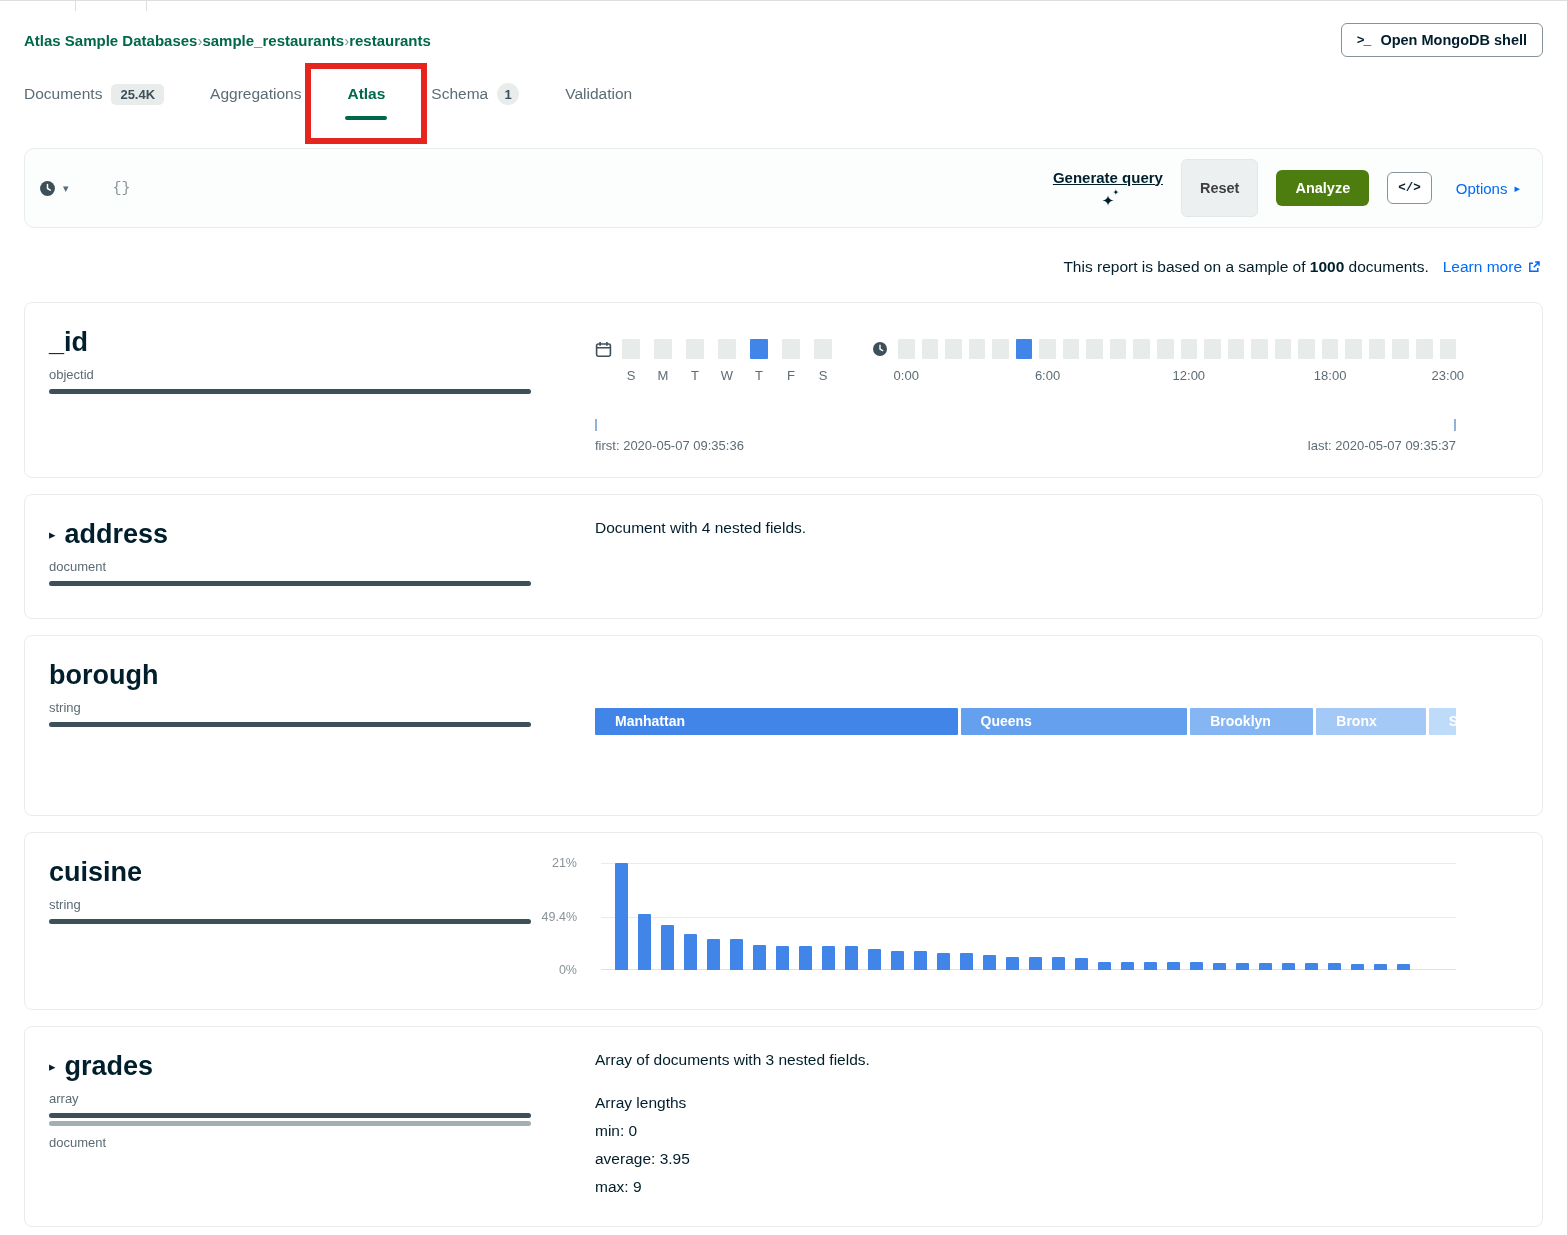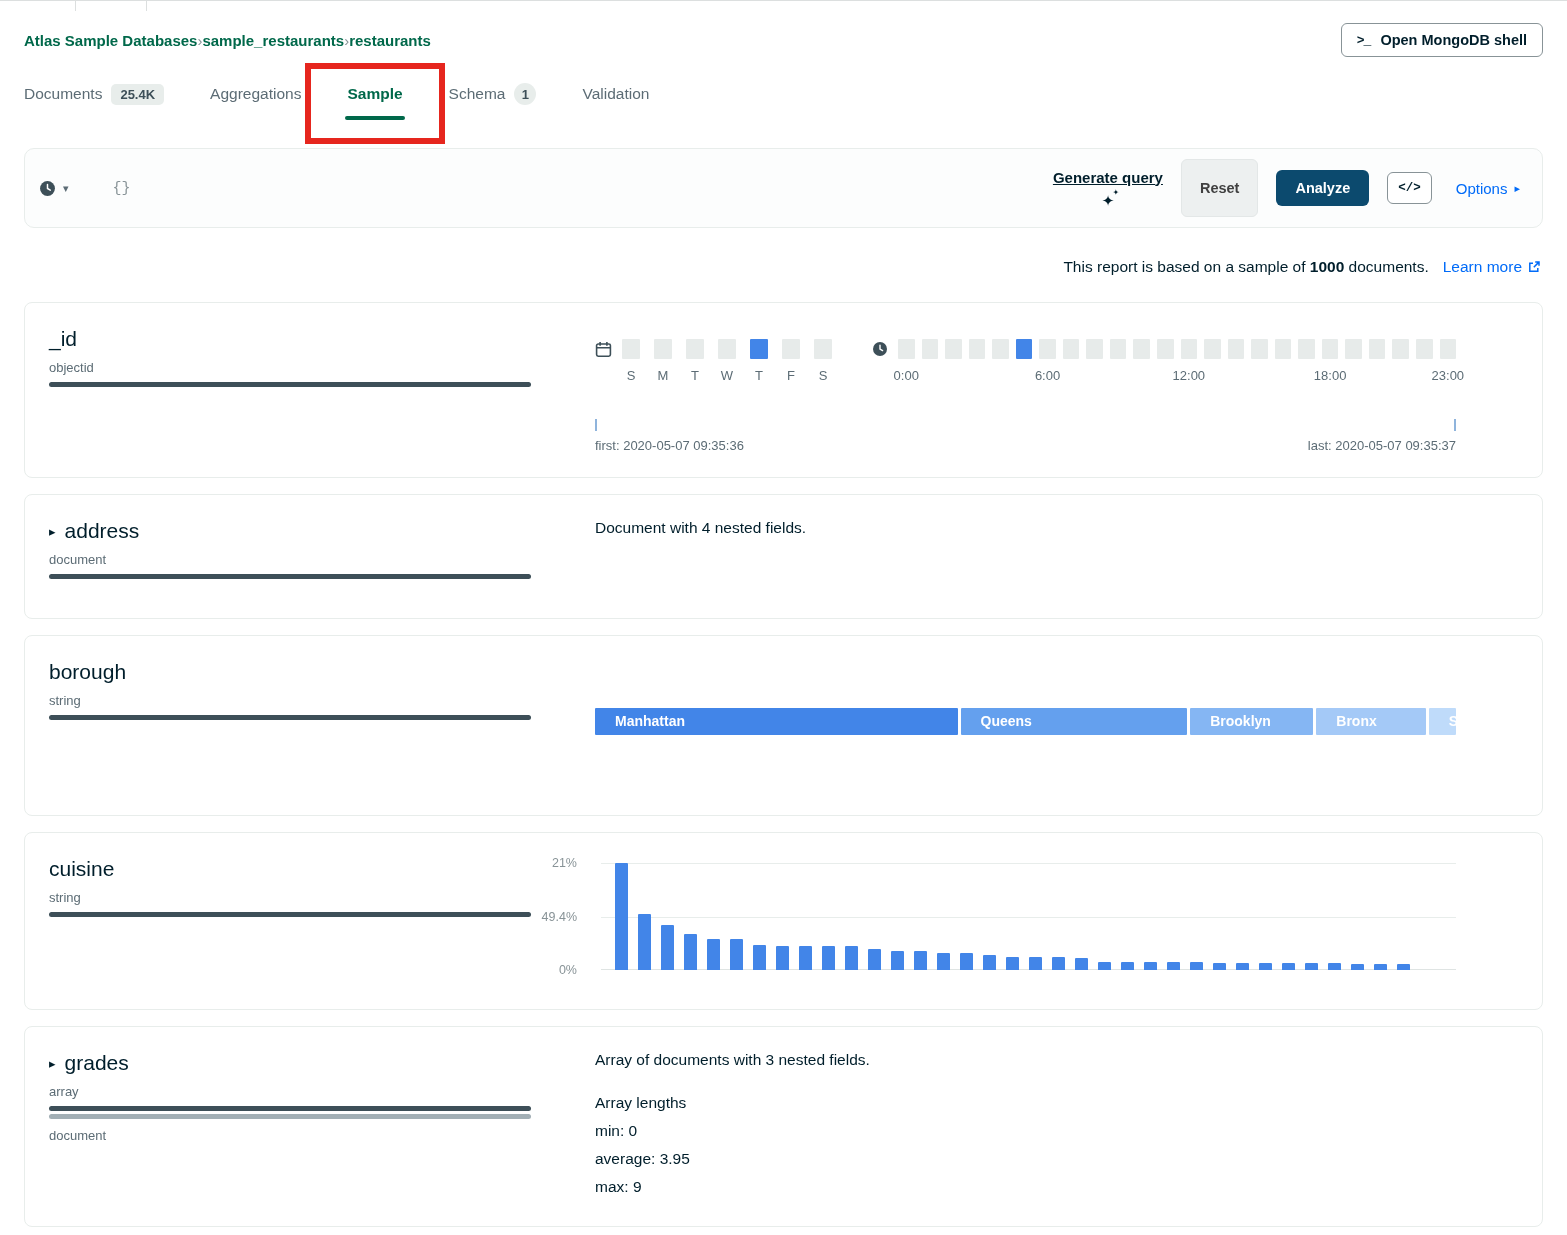--- a/index.html
+++ b/index.html
@@ -35,41 +35,41 @@
   .clock-btn { display:flex; align-items:center; gap:7px; cursor:pointer; }
   .caret { color:#5C6C75; font-size:11px; }
   .filter-area { flex:1; padding-left:26px; font-family:"Liberation Mono","DejaVu Sans Mono",monospace;
                  font-size:15px; color:#889397; cursor:text; }
   .gen-query { display:flex; align-items:center; gap:7px; font-weight:700; font-size:15px; cursor:pointer;flex-direction:column; }
   .gen-query .lbl { text-decoration:underline; }
   .sparkle { position:relative; font-size:15px; line-height:1; }
   .sparkle .sm { position:absolute; font-size:8px; top:-4px; right:-5px; }
   .btn-reset { background:#EDF0F0; color:#404040; border:1px solid #E3E7E7; border-radius:6px;
                padding:20px 18px; font-size:14.5px; font-weight:700; font-family:inherit; }
-  .btn-analyze { background:#0c4a6e; color:#fff; border:none; border-radius:6px; padding:10px 19px;
+  .btn-analyze { background:#4d7c0f; color:#fff; border:none; border-radius:6px; padding:10px 19px;
                  font-size:14.5px; font-weight:700; cursor:pointer; font-family:inherit; }
   .btn-code { background:#fff; border:1px solid #889397; border-radius:6px; padding:8px 10px; color:#001E2B;
               font-size:12.5px; font-weight:700; font-family:"Liberation Mono",monospace; cursor:pointer; }
   .options-link { color:#016BF8; font-size:15px; display:flex; align-items:center; gap:7px; cursor:pointer;
                   margin:0 8px 0 6px; }
   .options-link .caret { color:#016BF8; }
 
   .report-row { display:flex; justify-content:flex-end; align-items:center; gap:14px; margin:30px 26px 0; font-size:15.5px; }
   .report-row b { font-weight:700; }
   .learn-more { color:#016BF8; display:flex; align-items:center; gap:5px; cursor:pointer; }
 
   .cards { margin:26px 24px 0; display:flex; flex-direction:column; gap:16px; }
   .card { border:1px solid #E8EDEB; border-radius:8px; padding:24px; display:flex; background:#fff; }
   .h-id{min-height:176px;} .h-address{min-height:125px;} .h-borough{min-height:181px;}
   .h-cuisine{min-height:178px;} .h-grades{min-height:201px;}
   .field-col { width:482px; flex:none; }
   .chart-col { flex:1; min-width:0; padding-left:64px; padding-right:62px; }
   .field-name-row { display:flex; align-items:center; gap:9px; }
   .expand-caret { font-size:13px; cursor:pointer; }
-  .field-name { font-size:21px; font-weight:400; }
+  .field-name { font-size:27px; font-weight:700; }
   .field-type { font-size:13px; color:#5C6C75; margin-top:9px; }
   .type-bar { height:5px; border-radius:3px; background:#3D4F58; margin-top:7px; }
   .type-bar.light { background:#A2AFB5; margin-top:3px; }
   .desc { font-size:15.5px; }
   .stats { margin-top:20px; font-size:15.5px; line-height:1.8; }
 
   
   .id-charts { display:flex; gap:40px; margin-top:12px; margin-bottom:36px; }
   .chart-group { display:flex; align-items:flex-start; gap:10px; }
   .chart-group .g-icon { margin-top:2px; }
@@ -134,21 +134,21 @@
 
   <div class="tab-bar">
       <div class="tab">
         <span class="tab-label">Documents</span>
         <span class="tab-badge">25.4K</span>
       </div>
       <div class="tab">
         <span class="tab-label">Aggregations</span>
       </div>
       <div class="tab active">
-        <span class="tab-label">Sample</span>
+        <span class="tab-label">Atlas</span>
         <div class="tab-underline"></div>
         <div class="annotation-box"></div>
       </div>
       <div class="tab">
         <span class="tab-label">Schema</span>
         <span class="tab-badge round">1</span>
       </div>
       <div class="tab">
         <span class="tab-label">Validation</span>
       </div>

